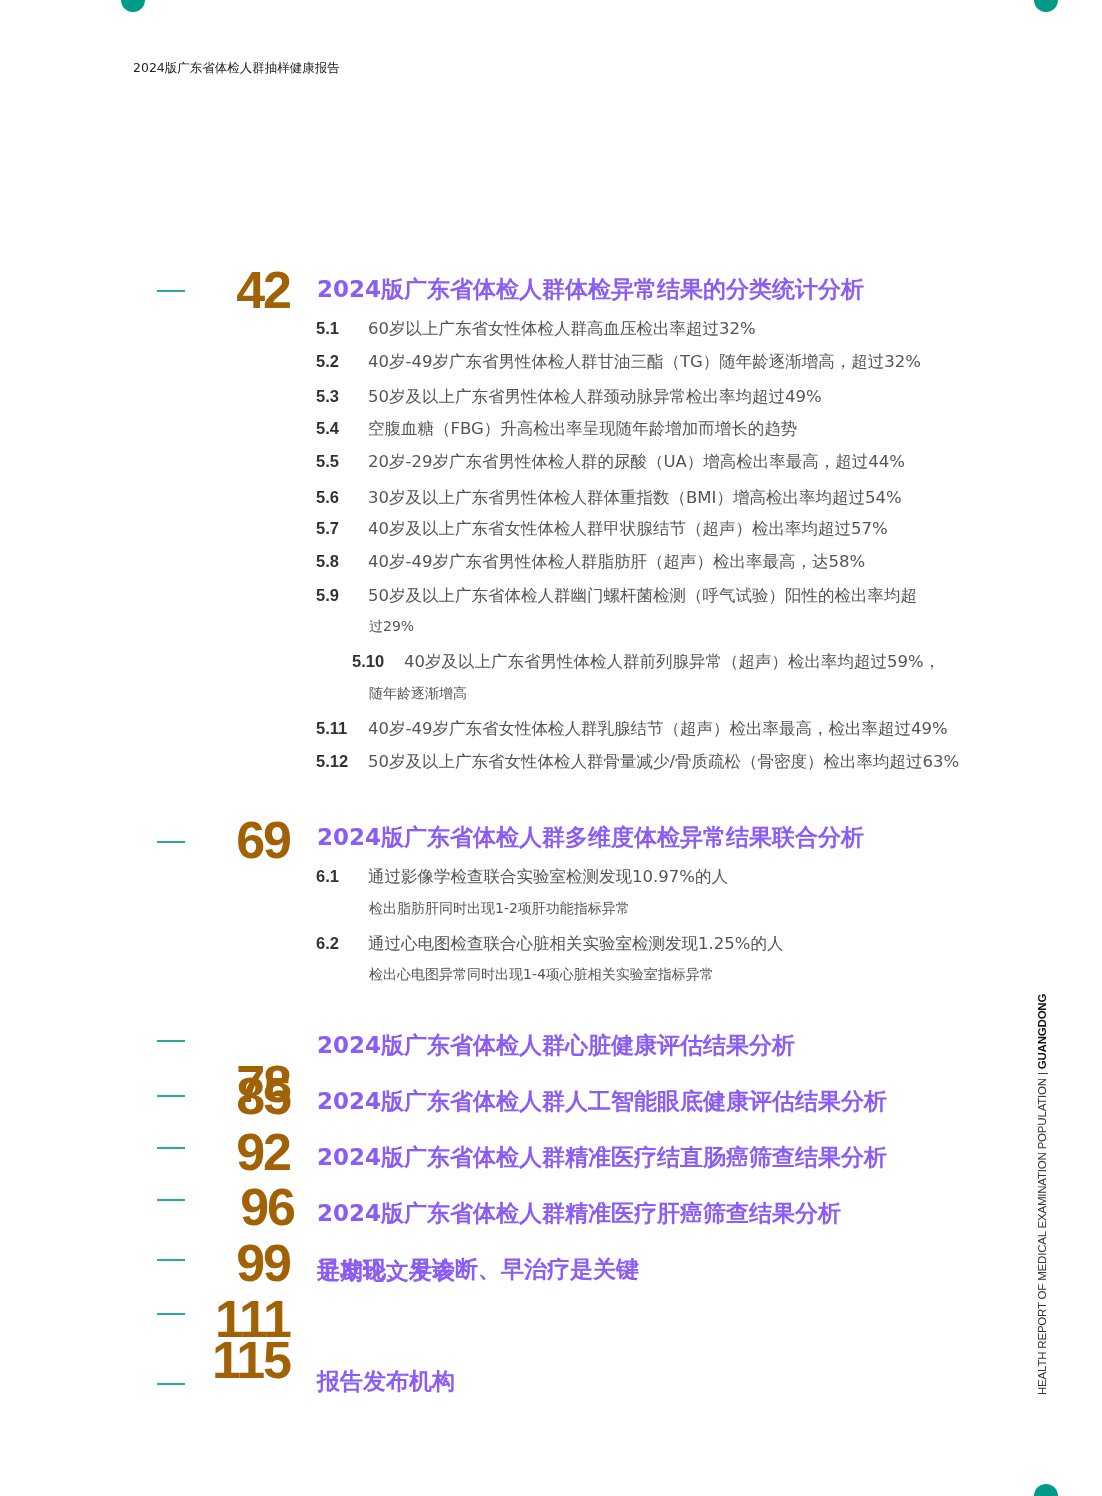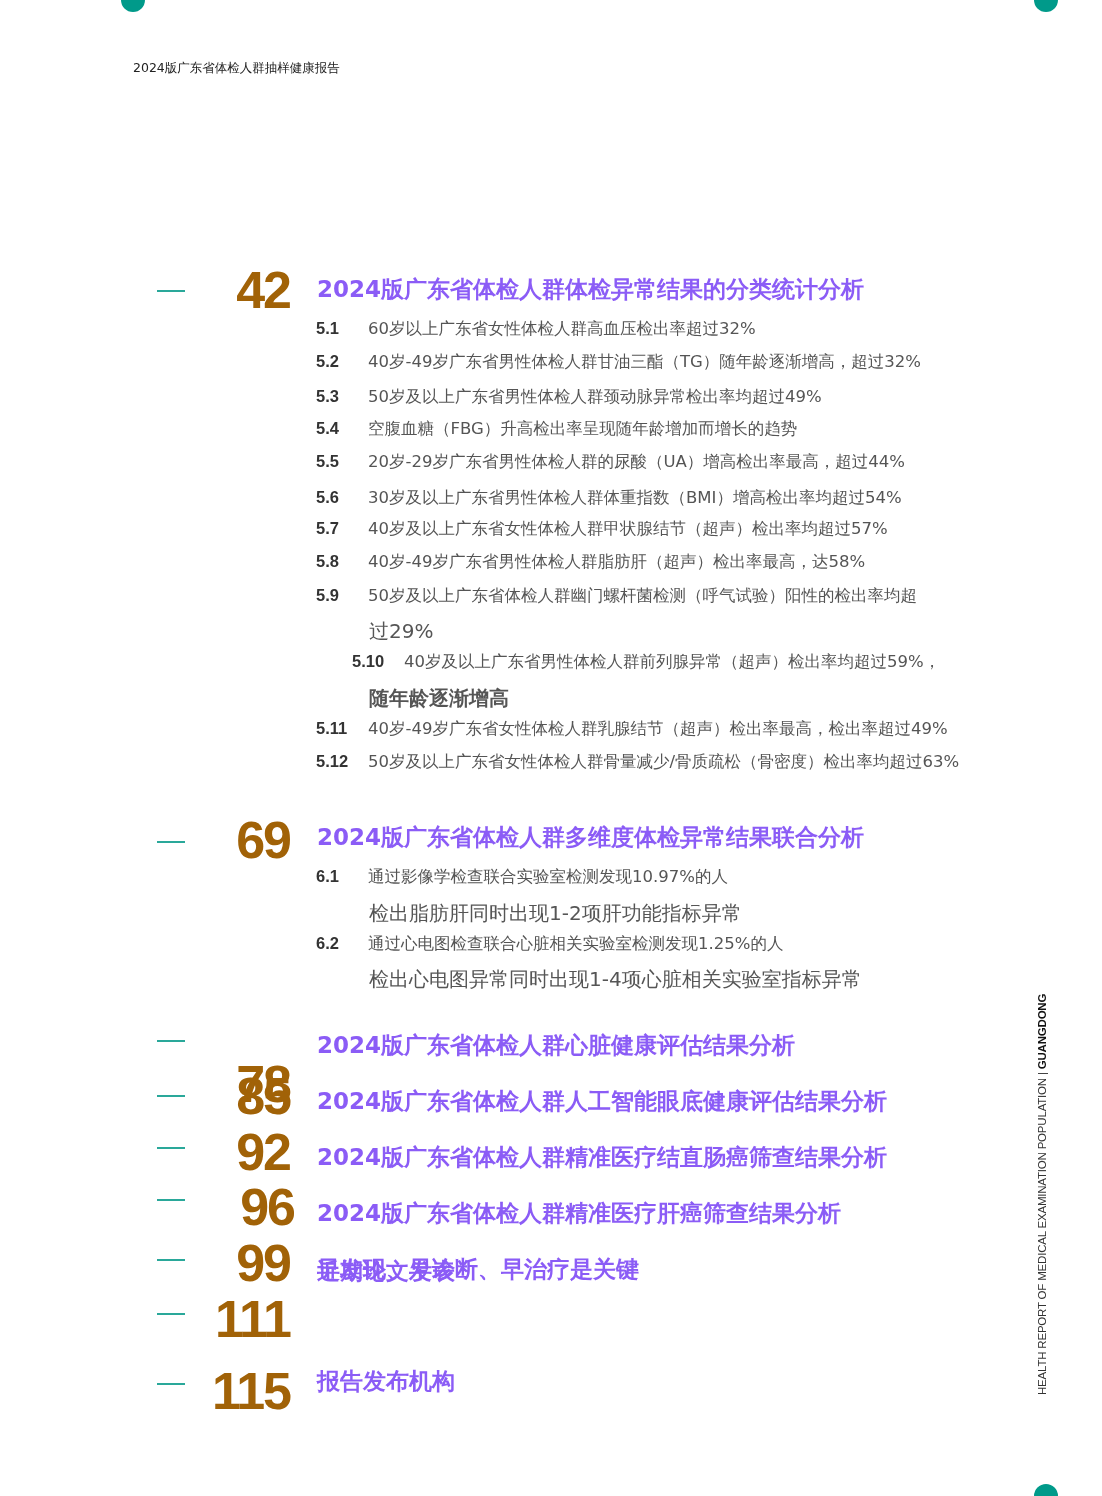--- a/index.html
+++ b/index.html
@@ -7,21 +7,21 @@
          font-family:"DejaVu Sans", "Liberation Sans", sans-serif; color:#3a3a3a; }
   .dot { position:absolute; width:24px; height:24px; border-radius:50%; background:#009a8a; }
   .header-title { position:absolute; left:133px; top:60px; font-size:12.5px; color:#222; }
   .dash { position:absolute; left:157px; width:28px; height:1.5px; background:#2aa89a; }
   .num { position:absolute; right:812px; font-family:"Liberation Sans", sans-serif; font-weight:bold;
          color:#a16207; font-size:52px; line-height:52px; letter-spacing:-2px; text-align:right; }
   .title { position:absolute; left:317px; font-weight:bold; font-size:23px; color:#8b5cf6; white-space:nowrap; }
   .sub { position:absolute; left:316px; font-size:16.5px; color:#555; white-space:nowrap; }
   .sub .n { display:inline-block; width:52px; font-weight:bold; color:#333; font-family:"Liberation Sans", sans-serif; }
   .sub .t { display:inline-block; }
-  .cont { position:absolute; left:369px; font-size:20px; color:#555; white-space:nowrap; }
+  .cont { position:absolute; left:369px; font-size:14px; color:#555; white-space:nowrap; }
   .vertical { position:absolute; left:1036px; top:1395px; transform-origin:0 0; transform:rotate(-90deg);
               font-family:"Liberation Sans", sans-serif; font-size:11.5px; color:#333; white-space:nowrap; letter-spacing:-0.2px; }
   .vertical b { font-weight:bold; color:#111; }
 </style>
 </head>
 <body>
 
 <div class="dot" style="left:121px; top:-12px;"></div>
 <div class="dot" style="left:1034px; top:-12px;"></div>
 <div class="dot" style="left:1034px; top:1484px;"></div>
@@ -37,21 +37,21 @@
 <div class="sub" style="top:351px;"><span class="n">5.2</span><span class="t">40岁-49岁广东省男性体检人群甘油三酯（TG）随年龄逐渐增高，超过32%</span></div>
 <div class="sub" style="top:386px;"><span class="n">5.3</span><span class="t">50岁及以上广东省男性体检人群颈动脉异常检出率均超过49%</span></div>
 <div class="sub" style="top:418px;"><span class="n">5.4</span><span class="t">空腹血糖（FBG）升高检出率呈现随年龄增加而增长的趋势</span></div>
 <div class="sub" style="top:451px;"><span class="n">5.5</span><span class="t">20岁-29岁广东省男性体检人群的尿酸（UA）增高检出率最高，超过44%</span></div>
 <div class="sub" style="top:487px;"><span class="n">5.6</span><span class="t">30岁及以上广东省男性体检人群体重指数（BMI）增高检出率均超过54%</span></div>
 <div class="sub" style="top:518px;"><span class="n">5.7</span><span class="t">40岁及以上广东省女性体检人群甲状腺结节（超声）检出率均超过57%</span></div>
 <div class="sub" style="top:551px;"><span class="n">5.8</span><span class="t">40岁-49岁广东省男性体检人群脂肪肝（超声）检出率最高，达58%</span></div>
 <div class="sub" style="top:585px;"><span class="n">5.9</span><span class="t">50岁及以上广东省体检人群幽门螺杆菌检测（呼气试验）阳性的检出率均超</span></div>
 <div class="cont" style="top:618px;">过29%</div>
 <div class="sub" style="top:651px;margin-left:36px;"><span class="n">5.10</span><span class="t">40岁及以上广东省男性体检人群前列腺异常（超声）检出率均超过59%，</span></div>
-<div class="cont" style="top:685px;font-weight:bold;">随年龄逐渐增高</div>
+<div class="cont" style="top:685px;">随年龄逐渐增高</div>
 <div class="sub" style="top:718px;"><span class="n">5.11</span><span class="t">40岁-49岁广东省女性体检人群乳腺结节（超声）检出率最高，检出率超过49%</span></div>
 <div class="sub" style="top:751px;"><span class="n">5.12</span><span class="t">50岁及以上广东省女性体检人群骨量减少/骨质疏松（骨密度）检出率均超过63%</span></div>
 
 <div>
   <div class="dash" style="top:841px;"></div>
   <div class="num" style="top:814px;">69</div>
   <div class="title" style="top:822px;">2024版广东省体检人群多维度体检异常结果联合分析</div>
 </div>
 <div class="sub" style="top:866px;"><span class="n">6.1</span><span class="t">通过影像学检查联合实验室检测发现10.97%的人</span></div>
 <div class="cont" style="top:900px;">检出脂肪肝同时出现1-2项肝功能指标异常</div>
@@ -83,21 +83,21 @@
   <div class="num" style="top:1237px;">99</div>
   <div class="title" style="top:1254px;">早发现、早诊断、早治疗是关键</div>
 </div>
 <div>
   <div class="dash" style="top:1313px;"></div>
   <div class="num" style="top:1293px;">111</div>
   <div class="title" style="top:1256px;">近期论文发表</div>
 </div>
 <div>
   <div class="dash" style="top:1383px;"></div>
-  <div class="num" style="top:1365px;">115</div>
+  <div class="num" style="top:1334px;">115</div>
   <div class="title" style="top:1366px;">报告发布机构</div>
 </div>
 
 <div class="vertical">
   <span>HEALTH REPORT OF MEDICAL EXAMINATION POPULATION</span>
   <span>|</span>
   <b>GUANGDONG</b>
 </div>
 
 </body></html>

